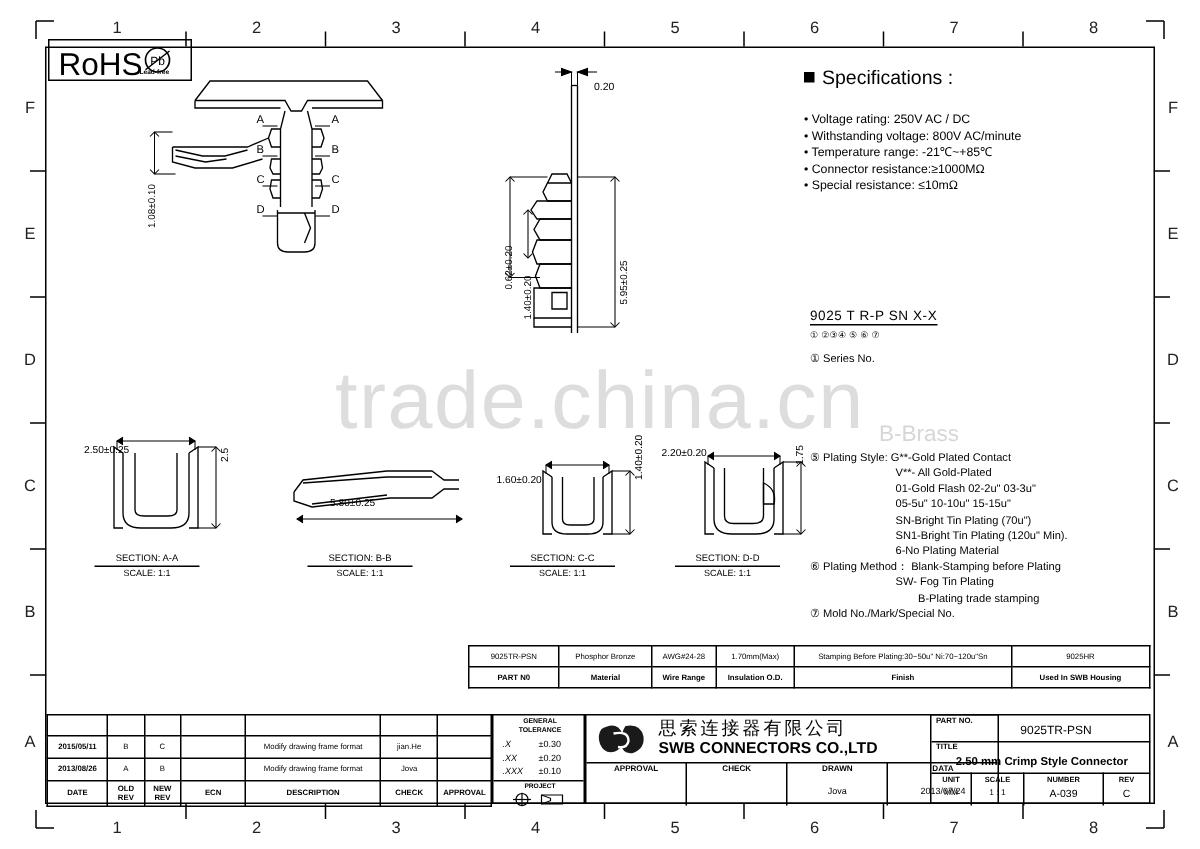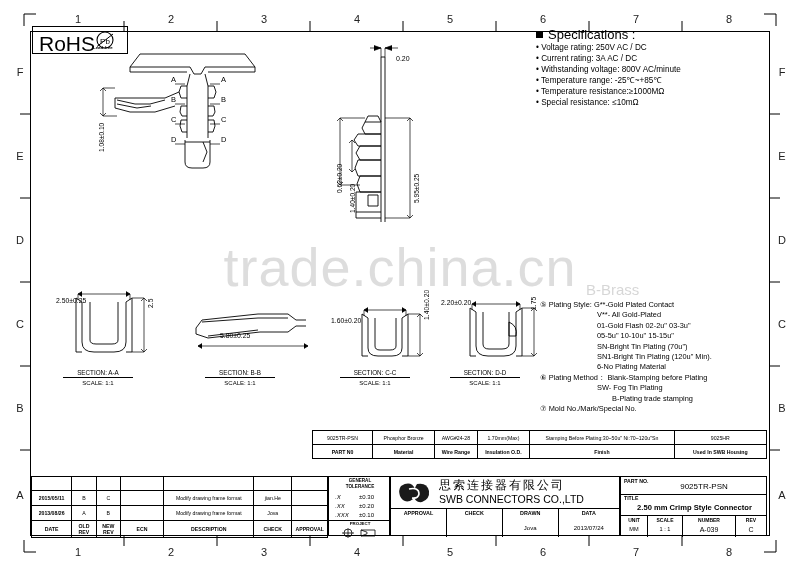--- a/index.html
+++ b/index.html
@@ -219,35 +219,39 @@
         <path d="M97,175 L100,178 L103,175"></path>
       <line x1="75" y1="78" x2="100" y2="78"></line>
       <line x1="75" y1="178" x2="100" y2="178"></line>
     </g>
   </svg>
   <div class="t" style="left:396px;top:55px;font-size:7px;">0.20</div>
   <div class="t" style="left:337px;top:193px;font-size:6.6px;transform:rotate(-90deg);transform-origin:0 0;">0.62±0.20</div>
   <div class="t" style="left:350px;top:213px;font-size:6.6px;transform:rotate(-90deg);transform-origin:0 0;">1.40±0.20</div>
   <div class="t" style="left:414px;top:203px;font-size:6.6px;transform:rotate(-90deg);transform-origin:0 0;">5.95±0.25</div>
 
-  <div class="abs" style="left:536px;top:27px;width:240px;">
+  <div class="abs" style="left:536px;top:44px;width:240px;">
     <div style="display:flex;align-items:center;gap:5px;">
       <span style="width:7px;height:7px;background:#000;display:inline-block;"></span>
       <span style="font-size:13px;">Specifications :</span>
     </div>
-    <div style="margin-top:0;">
+    <div style="margin-top:15px;">
       <div class="spec-li">• <span>Voltage rating: 250V AC / DC</span></div>
-      <div class="spec-li">• <span>Current rating: 3A  AC / DC</span></div>
       <div class="spec-li">• <span>Withstanding voltage: 800V AC/minute</span></div>
-      <div class="spec-li">• <span>Temperature range: -25℃~+85℃</span></div>
-      <div class="spec-li">• <span>Temperature resistance:≥1000MΩ</span></div>
+      <div class="spec-li">• <span>Temperature range: -21℃~+85℃</span></div>
+      <div class="spec-li">• <span>Connector resistance:≥1000MΩ</span></div>
       <div class="spec-li">• <span>Special resistance: ≤10mΩ</span></div>
     </div>
   </div>
 
+  <div class="abs" style="left:540px;top:200px;width:250px;">
+    <div style="font-size:9px;border-bottom:1px solid #000;display:inline-block;padding-bottom:1px;letter-spacing:.4px;">9025 T R-P SN X-X</div>
+    <div style="font-size:6px;letter-spacing:.2px;margin-top:1px;">①    ②③④  ⑤  ⑥ ⑦</div>
+    <div class="note" style="margin-top:7px;">① Series No.</div>
+  </div>
 
   <div class="abs" style="left:540px;top:300px;width:250px;">
     <div class="note">
       <span>⑤ Plating Style:</span>
       <span>G**-Gold Plated Contact</span>
     </div>
     <div class="note" style="padding-left:57px;">V**- All Gold-Plated</div>
     <div class="note" style="padding-left:57px;">01-Gold Flash   02-2u"   03-3u"</div>
     <div class="note" style="padding-left:57px;">05-5u"    10-10u"  15-15u"</div>
     <div class="note" style="padding-left:57px;">SN-Bright Tin Plating (70u")</div>
@@ -434,29 +438,29 @@
     <div class="t ctr" style="left:0;top:45px;width:62px;font-size:4.4px;font-weight:bold;">PROJECT</div>
     <svg class="abs" style="left:12px;top:51px;" width="40" height="10">
       <circle cx="7" cy="5" r="4" fill="none" stroke="#000" stroke-width="0.8"></circle>
       <line x1="1" y1="5" x2="13" y2="5" stroke="#000" stroke-width="0.8"></line>
       <line x1="7" y1="0.5" x2="7" y2="9.5" stroke="#000" stroke-width="0.8"></line>
       <path d="M20,2 L34,2 L34,8 L20,8 Z" fill="none" stroke="#000" stroke-width="0.8"></path>
       <path d="M20,2 L26,4.2 L26,5.8 L20,8" fill="none" stroke="#000" stroke-width="0.8"></path>
     </svg>
   </div>
 
-  <div class="bx" style="left:390px;top:476px;width:230px;height:60px;">
+  <div class="bx" style="left:390px;top:476px;width:276px;height:60px;">
 
     <svg class="abs" style="left:6px;top:3px;" width="36" height="26">
       <path d="M4,6 Q14,0 18,9 Q21,17 13,21 Q6,23 3,16 Q1,10 4,6 Z" fill="#1a1a1a"></path>
       <path d="M20,4 Q30,2 32,11 Q33,19 25,22 Q18,23 17,16 Q17,8 20,4 Z" fill="#1a1a1a"></path>
       <path d="M12,9 Q22,7 22,14 Q21,19 15,18" fill="none" stroke="#fff" stroke-width="1.6"></path>
     </svg>
     <div class="t" style="left:48px;top:2px;font-size:12px;letter-spacing:2px;font-family:'DejaVu Sans',sans-serif;">思索连接器有限公司</div>
-    <div class="t" style="left:48px;top:17px;font-size:10.5px;font-weight:normal;">SWB CONNECTORS CO.,LTD</div>
+    <div class="t" style="left:48px;top:17px;font-size:10.5px;font-weight:bold;">SWB CONNECTORS CO.,LTD</div>
     <div style="position:absolute;left:0;top:31px;width:100%;border-top:1px solid #000;"></div>
     <div style="position:absolute;left:0;top:31px;width:100%;height:29px;display:flex;">
       <div style="flex:1;border-right:1px solid #000;position:relative;">
         <div class="t ctr" style="left:0;top:3px;width:100%;font-size:5.4px;font-weight:bold;">APPROVAL</div>
         <div class="t ctr" style="left:0;top:17px;width:100%;font-size:6px;"></div>
       </div>
       <div style="flex:1;border-right:1px solid #000;position:relative;">
         <div class="t ctr" style="left:0;top:3px;width:100%;font-size:5.4px;font-weight:bold;">CHECK</div>
         <div class="t ctr" style="left:0;top:17px;width:100%;font-size:6px;"></div>
       </div>

